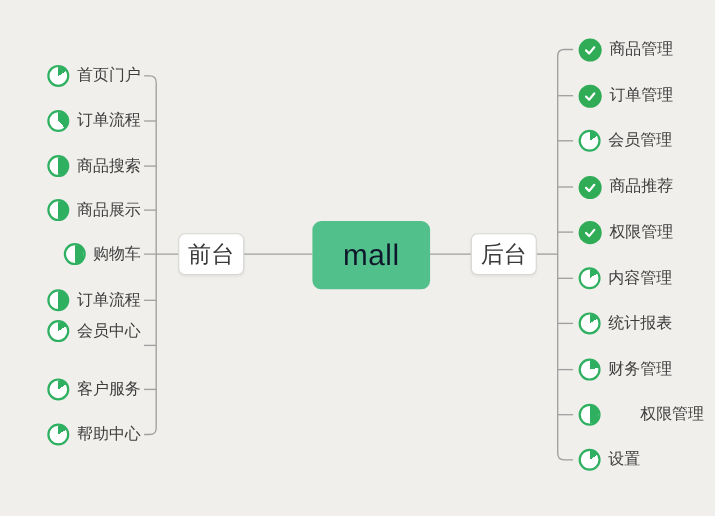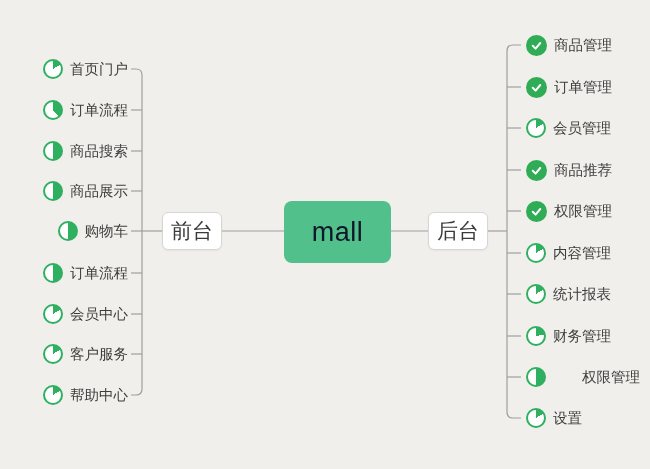--- a/index.html
+++ b/index.html
@@ -118,21 +118,21 @@
     <span class="label">商品展示</span>
   </div>
   <div class="item left" style="top:220px;right:522px;">
     <span class="pie p50"></span>
     <span class="label">购物车</span>
   </div>
   <div class="item left" style="top:262px;right:522px;">
     <span class="pie p50"></span>
     <span class="label">订单流程</span>
   </div>
-  <div class="item left" style="top:303px;right:522px;">
+  <div class="item left" style="top:290px;right:522px;">
     <span class="pie p16"></span>
     <span class="label">会员中心</span>
   </div>
   <div class="item left" style="top:343px;right:522px;">
     <span class="pie p16"></span>
     <span class="label">客户服务</span>
   </div>
   <div class="item left" style="top:384px;right:522px;">
     <span class="pie p16"></span>
     <span class="label">帮助中心</span>

